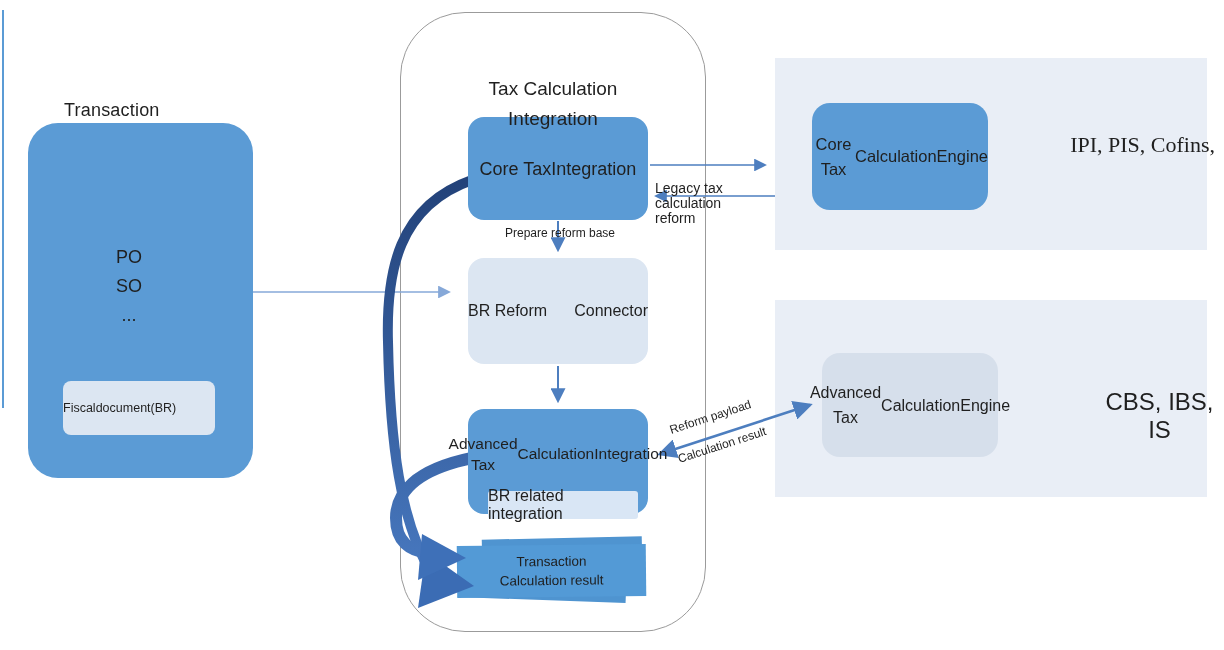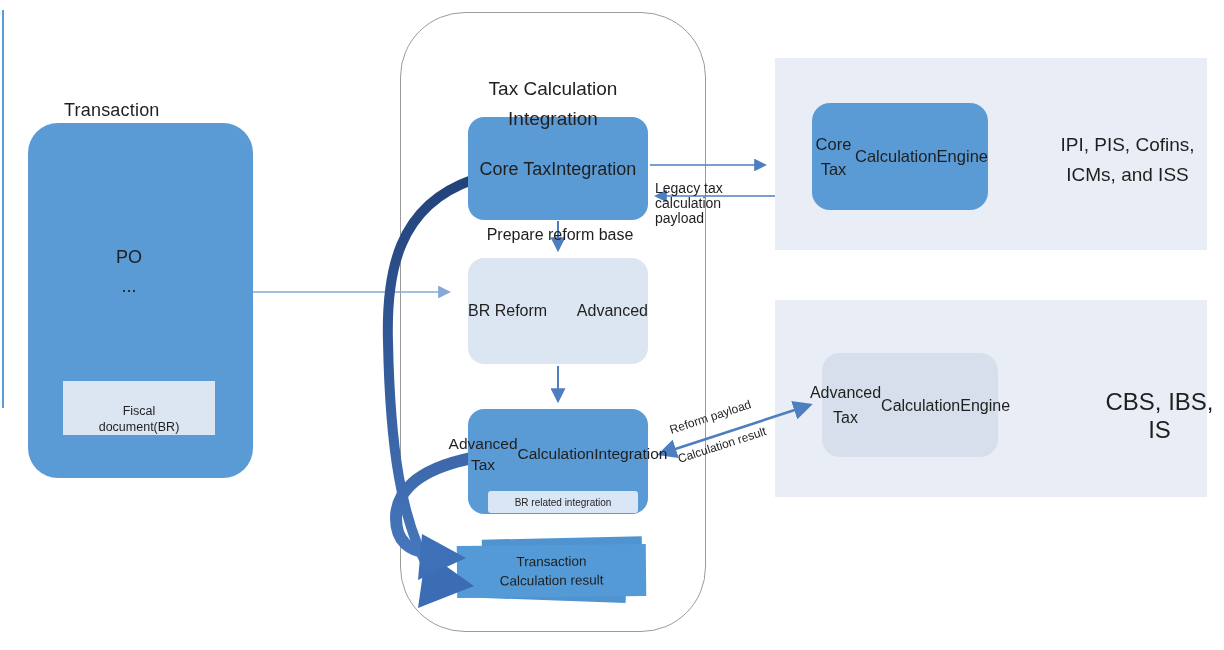--- a/index.html
+++ b/index.html
@@ -12,44 +12,44 @@
   .edge-line{left:2px;top:10px;width:2px;height:398px;background:var(--main-blue,#5B9BD5);}
 
   
   .tx-title{left:64px;top:100px;font-size:18px;letter-spacing:.2px;}
   .tx-box{
     left:28px;top:123px;width:225px;height:355px;border-radius:30px;
     background:var(--main-blue,#5B9BD5);
   }
   .tx-items{left:28px;top:243px;width:202px;text-align:center;font-size:18px;line-height:29px;}
   .fiscal-box{
-    left:63px;top:381px;width:152px;height:54px;border-radius:0;
+    left:63px;top:381px;width:152px;height:54px;border-radius:8px;
     background:var(--light-blue-box,#DCE6F2);
-    display:flex;flex-direction:column;align-items:center;justify-content:flex-end;
+    display:flex;flex-direction:row;align-items:center;justify-content:flex-start;
     font-size:12.5px;line-height:16px;text-align:center;
   }
 
   
   .mid-container{
     left:400px;top:12px;width:306px;height:620px;border-radius:65px;
     background:#fff;border:1.3px solid var(--border-gray,#9b9b9b);
     box-sizing:border-box;z-index:1;
   }
   .mid-title{left:430px;top:34px;width:246px;text-align:center;font-size:19px;line-height:30px;z-index:5;margin-top:40px;}
   .node{
     box-sizing:border-box;display:flex;flex-direction:row;align-items:center;justify-content:center;
     text-align:center;z-index:4;border-radius:16px;
   }
   .core-box{left:468px;top:117px;width:180px;height:103px;background:var(--main-blue,#5B9BD5);font-size:18px;line-height:28px;}
-  .prepare-label{left:480px;top:226px;width:160px;text-align:center;font-size:16px;z-index:5;}
+  .prepare-label{left:480px;top:226px;width:160px;text-align:center;font-size:12px;z-index:5;}
   .connector-box{left:468px;top:258px;width:180px;height:106px;background:var(--light-blue-box,#DCE6F2);font-size:16px;line-height:28px;justify-content:space-between;}
   .advanced-box{left:468px;top:409px;width:180px;height:105px;background:var(--main-blue,#5B9BD5);font-size:15.5px;line-height:21px;padding-bottom:16px;}
   .badge{
-    left:488px;top:491px;width:150px;height:22px;border-radius:3px;z-index:5;
-    background:#D9E6F5;display:flex;align-items:center;justify-content:center;font-size:10px;
+    left:488px;top:491px;width:150px;height:28px;border-radius:3px;z-index:5;
+    background:#D9E6F5;display:flex;align-items:center;justify-content:center;font-size:16px;
   }
 
   
   .paper{background:#4F94D0;z-index:2;}
   .paper-1{left:482px;top:538px;width:160px;height:26px;transform:rotate(-1.2deg);}
   .paper-2{left:458px;top:578px;width:168px;height:22px;transform:rotate(2deg);}
   .paper-main{
     left:457px;top:545px;width:189px;height:52px;background:#539AD6;transform:rotate(-0.6deg);z-index:2;
     display:flex;flex-direction:column;align-items:center;justify-content:center;
     font-size:13.5px;line-height:19px;text-align:center;
@@ -60,39 +60,40 @@
   .rot-label{font-size:12px;z-index:5;white-space:nowrap;transform:rotate(-18deg);}
   .reform-payload{left:668px;top:410px;}
   .calc-result{left:676px;top:438px;}
 
   
   .panel{background:var(--panel-bg,#E9EEF6);z-index:0;}
   .panel-top{left:775px;top:58px;width:432px;height:192px;}
   .panel-bottom{left:775px;top:300px;width:432px;height:197px;}
   .core-engine-box{left:812px;top:103px;width:176px;height:107px;background:var(--main-blue,#5B9BD5);font-size:16.5px;line-height:25px;border-radius:18px;}
   .adv-engine-box{left:822px;top:353px;width:176px;height:104px;background:var(--engine-muted-box,#D6DFEB);font-size:16px;line-height:25px;border-radius:18px;}
-  .taxes-top{left:1040px;top:130px;width:175px;text-align:center;font-size:19px;line-height:30px;z-index:2;}
+  .taxes-top{left:1040px;top:130px;width:175px;text-align:right;font-size:22px;line-height:30px;z-index:2;font-family:Liberation Serif, serif;}
   .taxes-bottom{left:1092px;top:388px;width:135px;text-align:center;font-size:24px;z-index:2;}
 
   .overlay{position:absolute;left:0;top:0;z-index:3;pointer-events:none;}
 </style>
 </head>
 <body>
 
 <div class="canvas">
 
   <div class="abs edge-line"></div>
 
   <div class="abs panel panel-top"></div>
   <div class="abs panel panel-bottom"></div>
 
   <div class="abs tx-title">Transaction</div>
   <div class="abs tx-box"></div>
   <div class="abs tx-items">
     <div>PO</div>
+    <div>SO</div>
     <div>...</div>
   </div>
   <div class="abs fiscal-box">
     <span>Fiscal</span>
     <span>document(BR)</span>
   </div>
 
   <div class="abs mid-container"></div>
   <div class="abs mid-title">
     <div>Tax Calculation</div>
@@ -140,45 +141,44 @@
   </svg>
 
   <div class="abs node core-box">
     <span>Core Tax</span>
     <span>Integration</span>
   </div>
   <div class="abs prepare-label">Prepare reform base</div>
 
   <div class="abs node connector-box">
     <span>BR Reform</span>
-    <span>Advanced</span>
+    <span>Connector</span>
   </div>
 
   <div class="abs node advanced-box">
     <span>Advanced Tax</span>
     <span>Calculation</span>
     <span>Integration</span>
   </div>
   <div class="abs badge">BR related integration</div>
 
   <div class="abs legacy-label">
     <div>Legacy tax calculation</div>
-    <div>payload</div>
+    <div>reform</div>
   </div>
   <div class="abs rot-label reform-payload">Reform payload</div>
   <div class="abs rot-label calc-result">Calculation result</div>
 
   <div class="abs node core-engine-box">
     <span>Core Tax</span>
     <span>Calculation</span>
     <span>Engine</span>
   </div>
   <div class="abs taxes-top">
     <div>IPI, PIS, Cofins,</div>
-    <div>ICMs, and ISS</div>
   </div>
 
   <div class="abs node adv-engine-box">
     <span>Advanced Tax</span>
     <span>Calculation</span>
     <span>Engine</span>
   </div>
   <div class="abs taxes-bottom">CBS, IBS, IS</div>
 
 </div>

